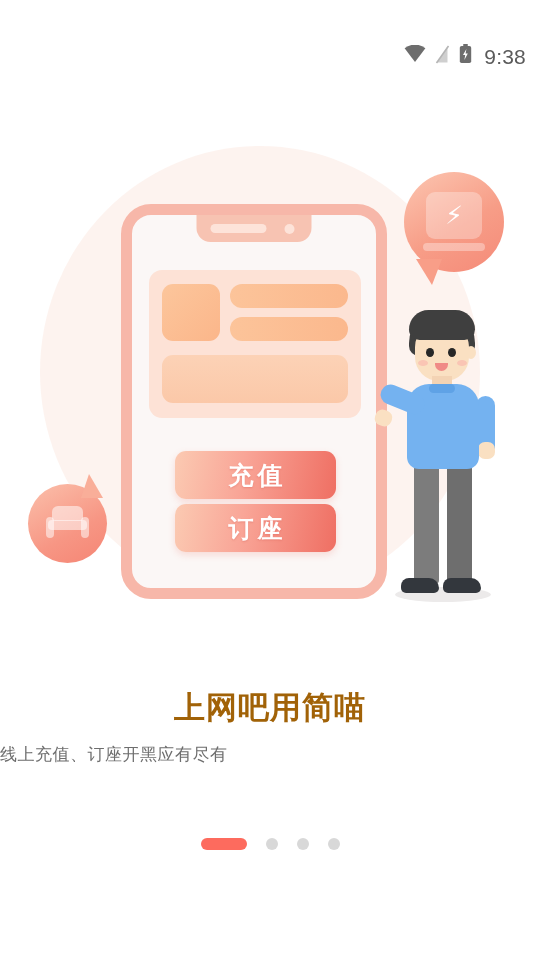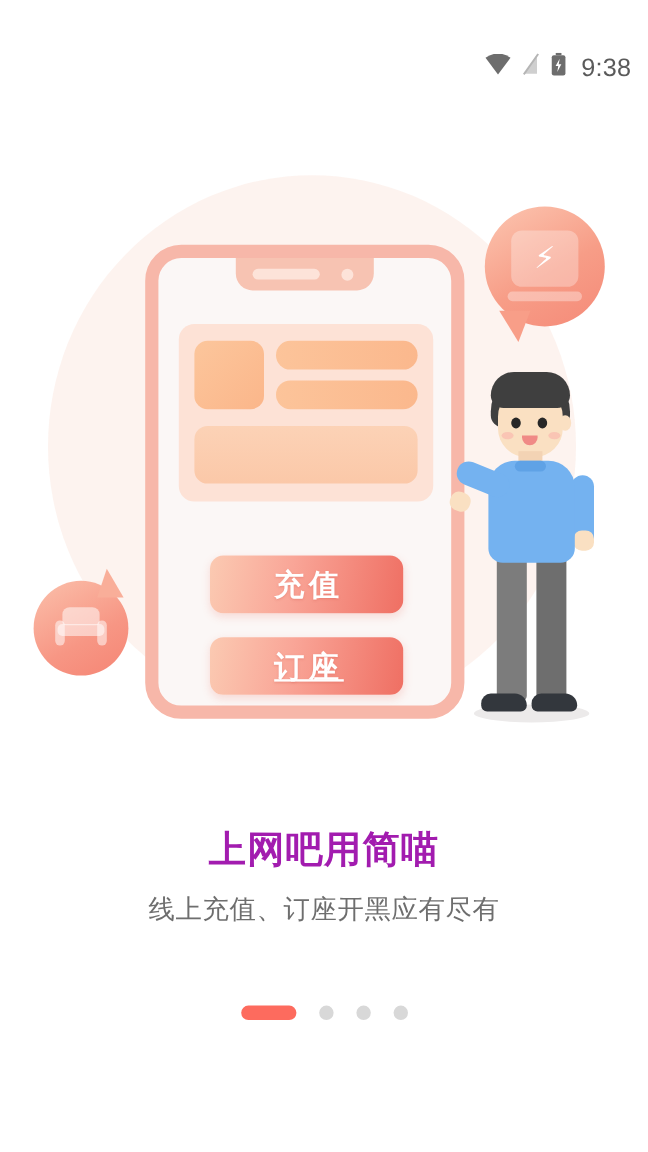--- a/index.html
+++ b/index.html
@@ -119,22 +119,22 @@
     display:flex; align-items:center; justify-content:center;
     color:#ffffff;
     font-size:25px;
     font-weight:bold;
     letter-spacing:4px;
     text-indent:4px;
     text-shadow:0 1px 2px rgba(200,70,60,.28);
     background:linear-gradient(100deg,#fbcab2 0%,#f9a597 42%,#ef6f63 100%);
     box-shadow:0 3px 7px rgba(238,120,105,.22);
   }
-  .btn.b1 { top:248px; }
-  .btn.b2 { top:316px;text-decoration:underline; }
+  .btn.b1 { top:236px; }
+  .btn.b2 { top:289px; }
 
   
   .bubble {
     position:absolute;
     border-radius:50%;
     background:linear-gradient(150deg,#fcc6b1 0%,#f79d87 55%,#f58a78 100%);
   }
   .bub-top { left:404px; top:40px; width:100px; height:100px; }
   .bub-top .tail {
     position:absolute;
@@ -301,28 +301,27 @@
   .shoe.l { left:14px; }
   .shoe.r { left:56px; }
 
   
   .title {
     position:absolute;
     top:651px; left:0; width:540px;
     text-align:center;
     font-size:31px;
     font-weight:bold;
-    color:#a21caf;
+    color:#a16207;
     letter-spacing:1px;
   }
   .subtitle {
     position:absolute;
     top:707px; left:0; width:540px;
-    text-align:center;
-    font-size:22px;
+    font-size:17px;
     color:#6e6e6e;
     letter-spacing:.5px;
   }
 
   
   .dots {
     position:absolute;
     top:802px; left:0; width:540px;
     display:flex; align-items:center; justify-content:center;
     gap:19px;

